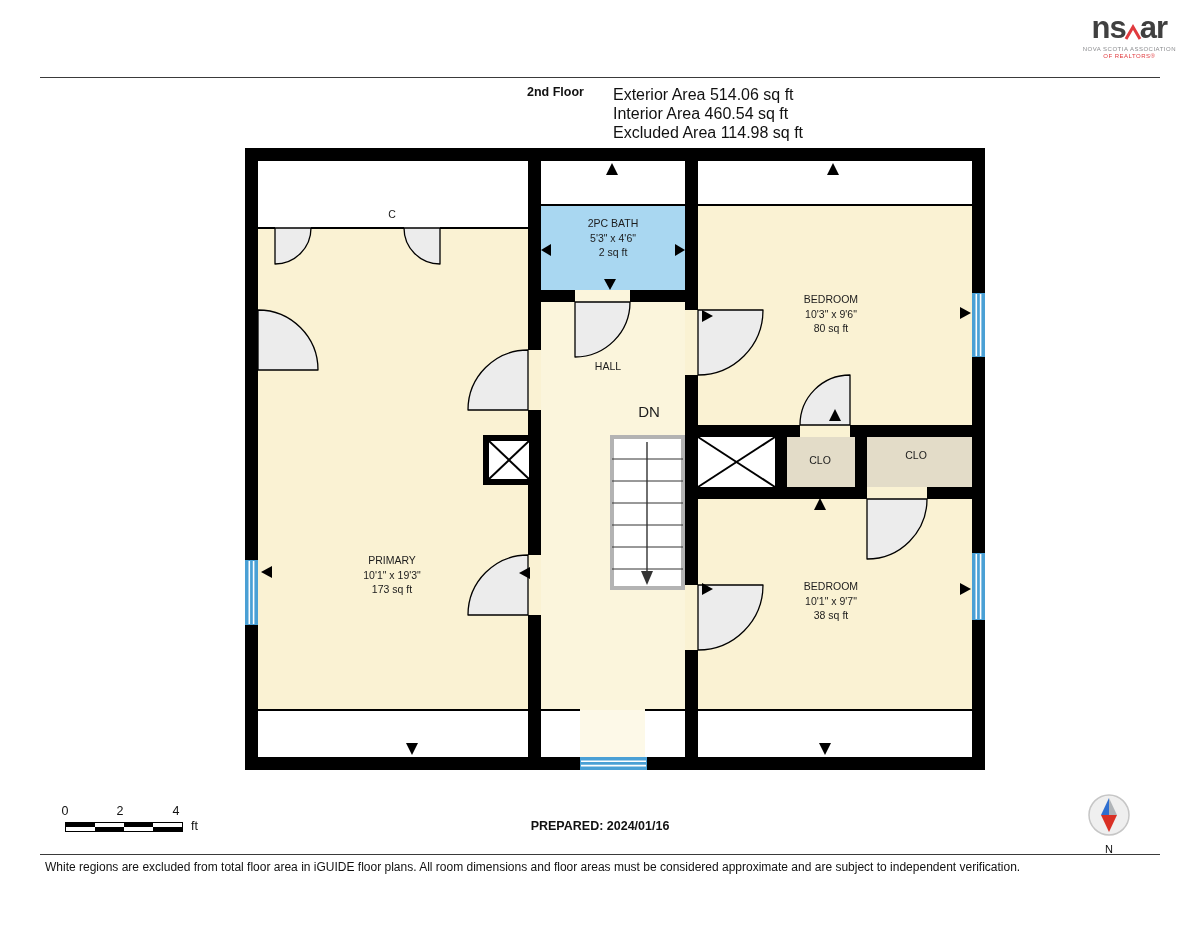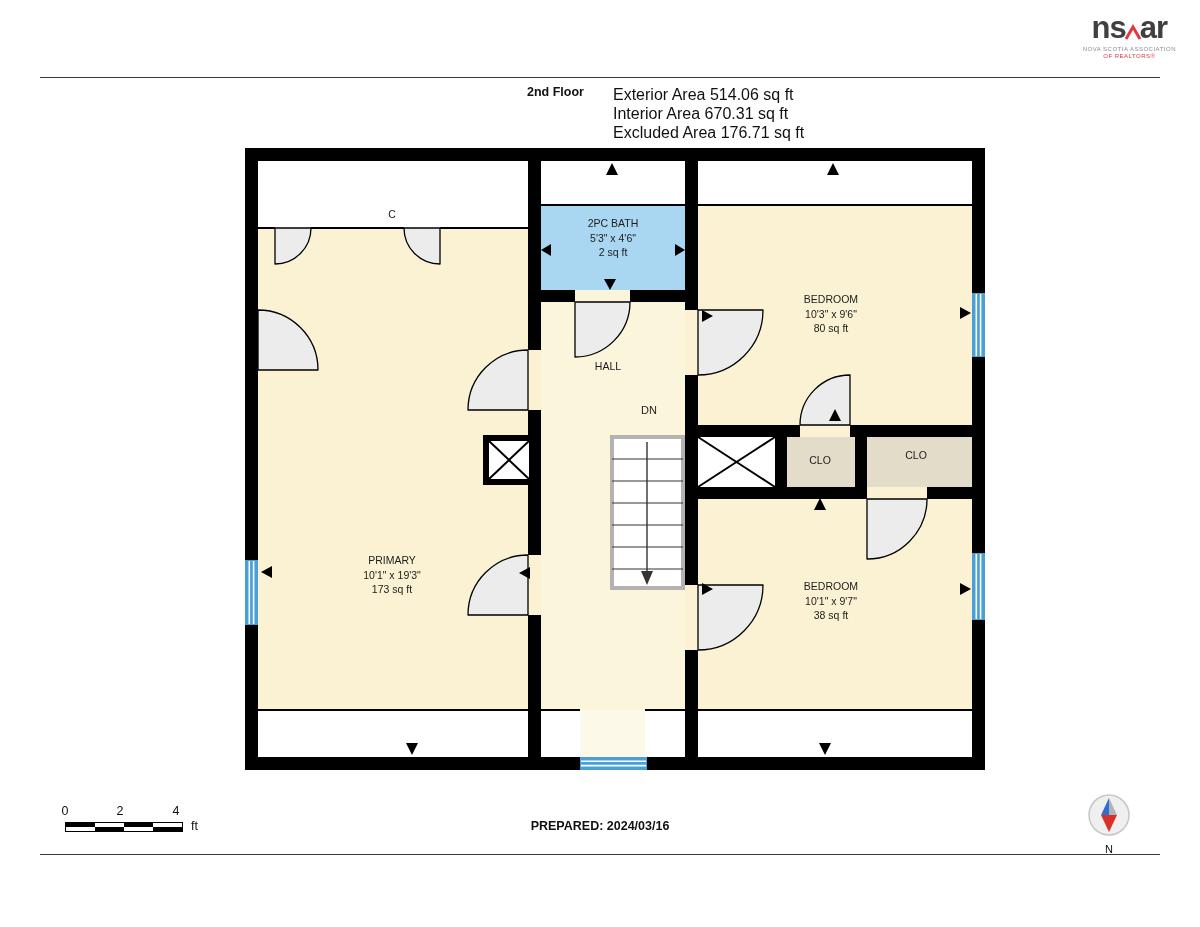--- a/index.html
+++ b/index.html
@@ -57,22 +57,22 @@
     </div>
     <div class="nsar-cap1">NOVA SCOTIA ASSOCIATION</div>
     <div class="nsar-cap2">OF REALTORS®</div>
   </div>
 
   <div class="top-rule"></div>
 
   <div class="floor-label">2nd Floor</div>
   <div class="floor-stats">
     <div>Exterior Area 514.06 sq ft</div>
-    <div>Interior Area 670.31 sq ft</div>
-    <div>Excluded Area 176.71 sq ft</div>
+    <div>Interior Area 460.54 sq ft</div>
+    <div>Excluded Area 114.98 sq ft</div>
   </div>
 
   <div class="plan">
     <svg width="740" height="622" viewBox="0 0 740 622">
 
       <rect x="0" y="0" width="740" height="622" fill="#000000"></rect>
 
       <g>
         <rect x="13" y="13" width="270" height="67" fill="#ffffff"></rect>
         <rect x="13" y="80" width="270" height="482" fill="#faf2d3"></rect>
@@ -189,21 +189,21 @@
       <div>C</div>
     </div>
     <div class="room-label" style="left:368px;top:90px">
       <div>2PC BATH</div>
       <div>5'3" x 4'6"</div>
       <div>2 sq ft</div>
     </div>
     <div class="room-label" style="left:363px;top:218px">
       <div>HALL</div>
     </div>
-    <div class="room-label" style="left:404px;top:263px;font-size:11px">
+    <div class="room-label" style="left:404px;top:263px;font-size:15px">
       <div>DN</div>
     </div>
     <div class="room-label" style="left:586px;top:166px">
       <div>BEDROOM</div>
       <div>10'3" x 9'6"</div>
       <div>80 sq ft</div>
     </div>
     <div class="room-label" style="left:575px;top:312px">
       <div>CLO</div>
     </div>
@@ -232,27 +232,28 @@
         <i class="b"></i>
         <i class="w"></i>
       <i class="w"></i>
         <i class="b"></i>
         <i class="w"></i>
         <i class="b"></i>
     </div>
     <span class="unit">ft</span>
   </div>
 
-  <div class="prepared">PREPARED: 2024/03/16</div>
+  <div class="prepared">PREPARED: 2024/01/16</div>
 
   <div class="compass">
     <svg width="44" height="44" viewBox="0 0 44 44">
       <circle cx="22" cy="21" r="20" fill="#efefef" stroke="#c6c6c6" stroke-width="1.5"></circle>
       <polygon points="22,4 14,21 22,21" fill="#2f6fd0"></polygon>
       <polygon points="22,4 30,21 22,21" fill="#b0b4b8"></polygon>
       <polygon points="22,38 14,21 30,21" fill="#d93025"></polygon>
     </svg>
     <div class="compass-n">N</div>
   </div>
 
   <div class="bottom-rule"></div>
+  <div class="disclaimer">White regions are excluded from total floor area in iGUIDE floor plans. All room dimensions and floor areas must be considered approximate and are subject to independent verification.</div>
 
 </div>
 
 </body></html>

